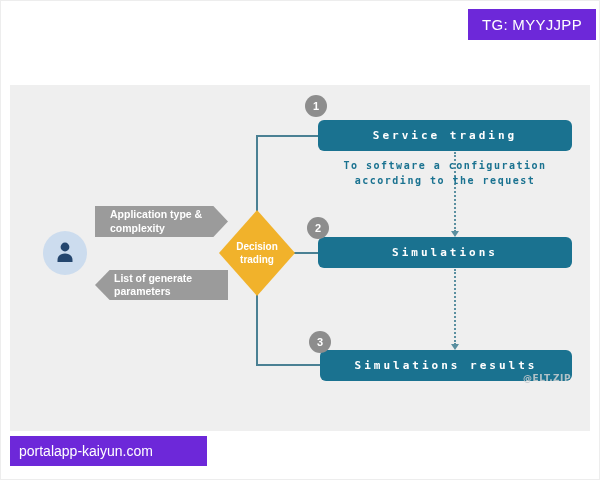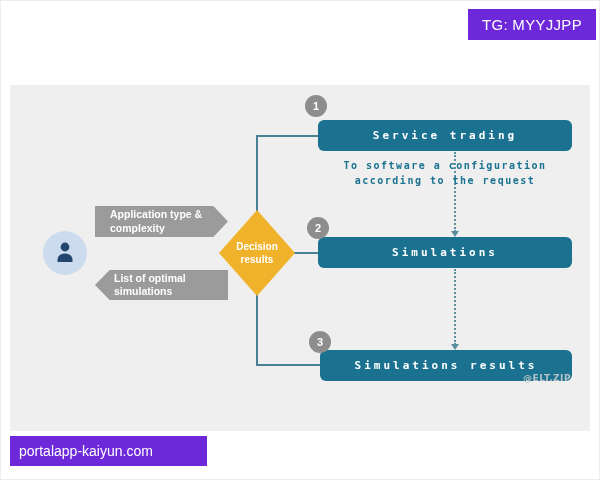--- a/index.html
+++ b/index.html
@@ -96,25 +96,25 @@
     <svg width="24" height="26" viewBox="0 0 24 26" aria-hidden="true">
       <circle cx="12" cy="7" r="4.4" fill="#24466e"></circle>
       <path d="M12 13.5c-4.8 0-7.5 2.8-7.5 6.5v2h15v-2c0-3.7-2.7-6.5-7.5-6.5z" fill="#24466e"></path>
     </svg>
   </div>
 
   <div class="arrow arrow-right">
     <span>Application type &amp; complexity</span>
   </div>
   <div class="arrow arrow-left">
-    <span>List of optimal simulations</span>
+    <span>List of generate parameters</span>
   </div>
 
   <div class="diamond">
-    <span class="diamond-label">Decision results</span>
+    <span class="diamond-label">Decision trading</span>
   </div>
 
   <div class="num num1">1</div>
   <div class="step-box step1">
     <span>Service trading</span>
   </div>
   <div class="note note1">To software a configuration according to the request</div>
 
   <div class="num num2">2</div>
   <div class="step-box step2">

